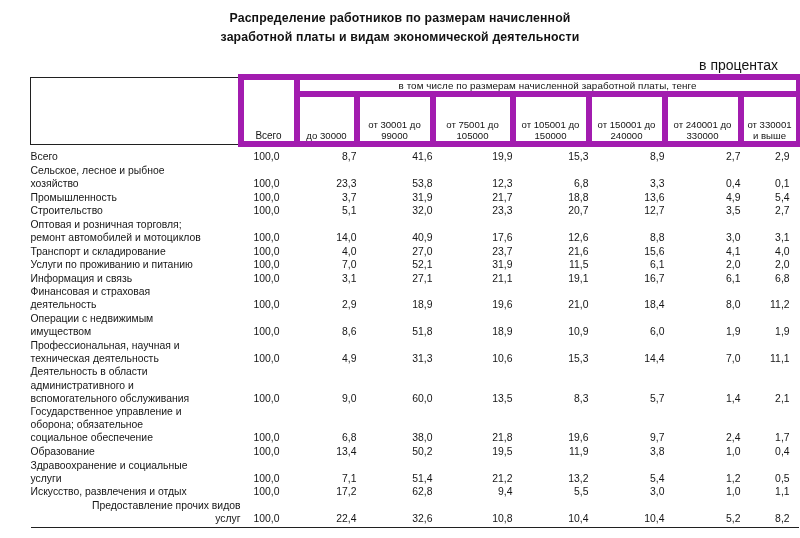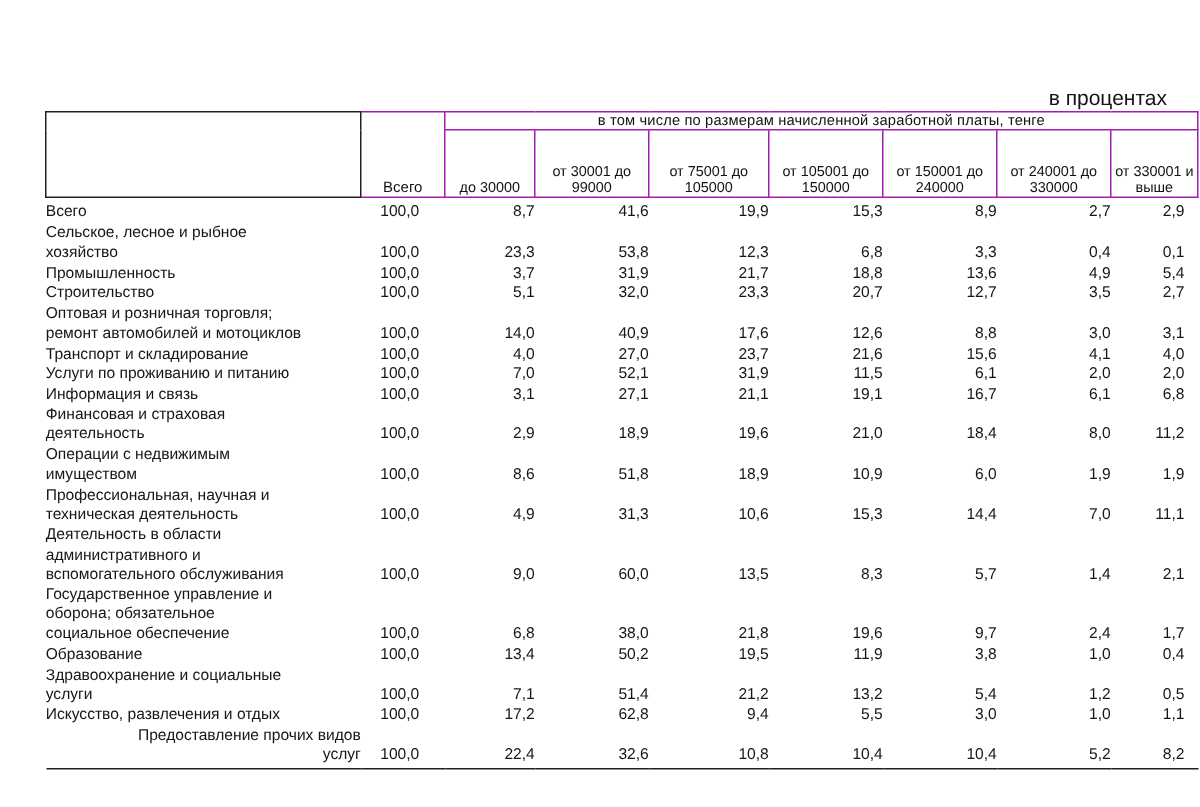--- a/index.html
+++ b/index.html
@@ -55,21 +55,21 @@
     font-size: 10.2px;
   }
   table.stat td, table.stat th {
     padding: 0;
     vertical-align: bottom;
     font-weight: normal;
   }
 
   
   .hd {
-    border: 1px solid #a21caf;
+    border: 6px solid #a21caf;
     text-align: center;
     vertical-align: middle;
     font-size: 9.6px;
     line-height: 11.4px;
     color: #131313;
     padding: 2px 1px;
   }
   .hd-blank {
     border-top: 1px solid #202020;
     border-bottom: 1px solid #202020;
@@ -109,20 +109,22 @@
   tr.last-body > td {
     border-bottom: 1.6px solid #202020;
     padding-bottom: 2px;
     text-align: right;
   }
 </style>
 </head>
 <body>
 
 <div class="doc-title">
+  <span class="tline">Распределение  работников  по  размерам  начисленной</span>
+  <span class="tline">заработной  платы  и  видам  экономической  деятельности</span>
 </div>
 
 <div class="units-note">в процентах</div>
 
 <div class="table-wrap">
   <table class="stat">
     <colgroup>
       <col style="width:210px">
       <col style="width:56px">
       <col style="width:60px">

